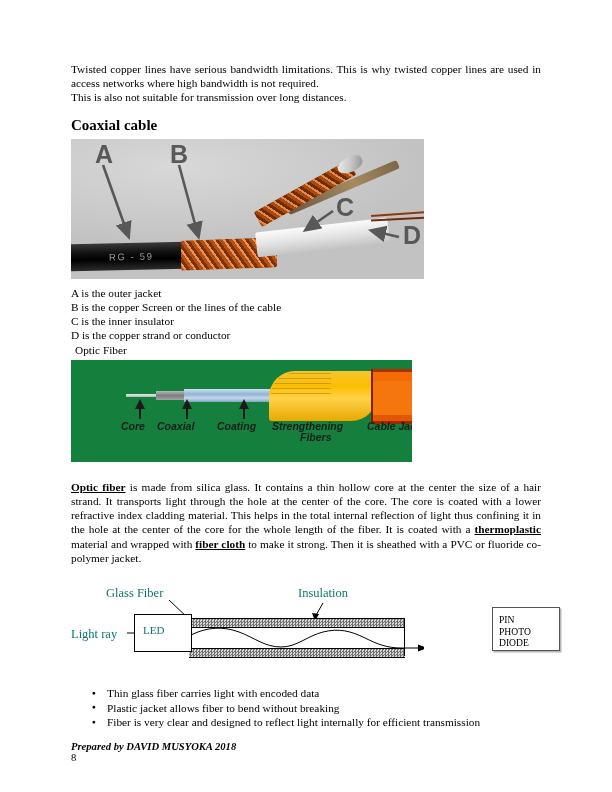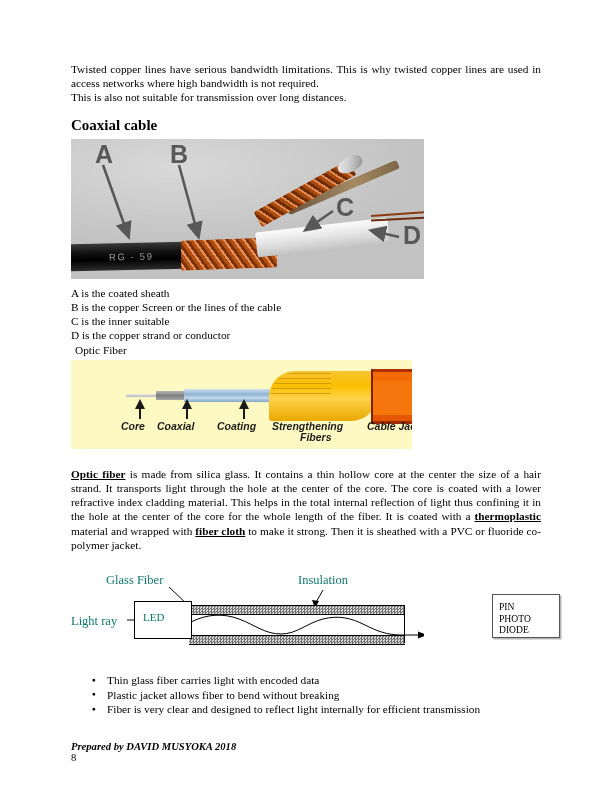--- a/index.html
+++ b/index.html
@@ -172,22 +172,22 @@
     width: 54px;
     height: 2px;
     background: #6d2d0c;
     transform: rotate(-3deg);
   }
 
   
   .fiber-figure {
     position: relative;
     width: 341px;
-    height: 89px;
-    background: #fef9c3;
+    height: 102px;
+    background: #15803d;
     overflow: hidden;
   }
   .fiber-core {
     position: absolute;
     left: 55px; top: 34px;
     width: 40px; height: 3px;
     background: linear-gradient(to bottom, #e9e9e9, #b9b9b9);
   }
   .fiber-core-grey {
     position: absolute;
@@ -367,23 +367,23 @@
       </svg>
 
       <div class="coax-label" style="left:24px;top:3px">A</div>
       <div class="coax-label" style="left:99px;top:3px">B</div>
       <div class="coax-label" style="left:265px;top:56px">C</div>
       <div class="coax-label" style="left:332px;top:84px">D</div>
     </div>
 
     <div class="spacer-sm"></div>
 
-    <p class="plain">A is the coated sheath</p>
+    <p class="plain">A is the outer jacket</p>
     <p class="plain">B is the copper Screen or the lines of the cable</p>
-    <p class="plain">C is the inner suitable</p>
+    <p class="plain">C is the inner insulator</p>
     <p class="plain">D is the copper strand or conductor</p>
     <p class="plain" style="padding-left:4px">Optic Fiber</p>
 
     <div style="height:3px"></div>
 
     <div class="fiber-figure">
       <div class="fiber-core"></div>
       <div class="fiber-core-grey"></div>
       <div class="fiber-cladding"></div>
       <div class="fiber-strength"></div>

